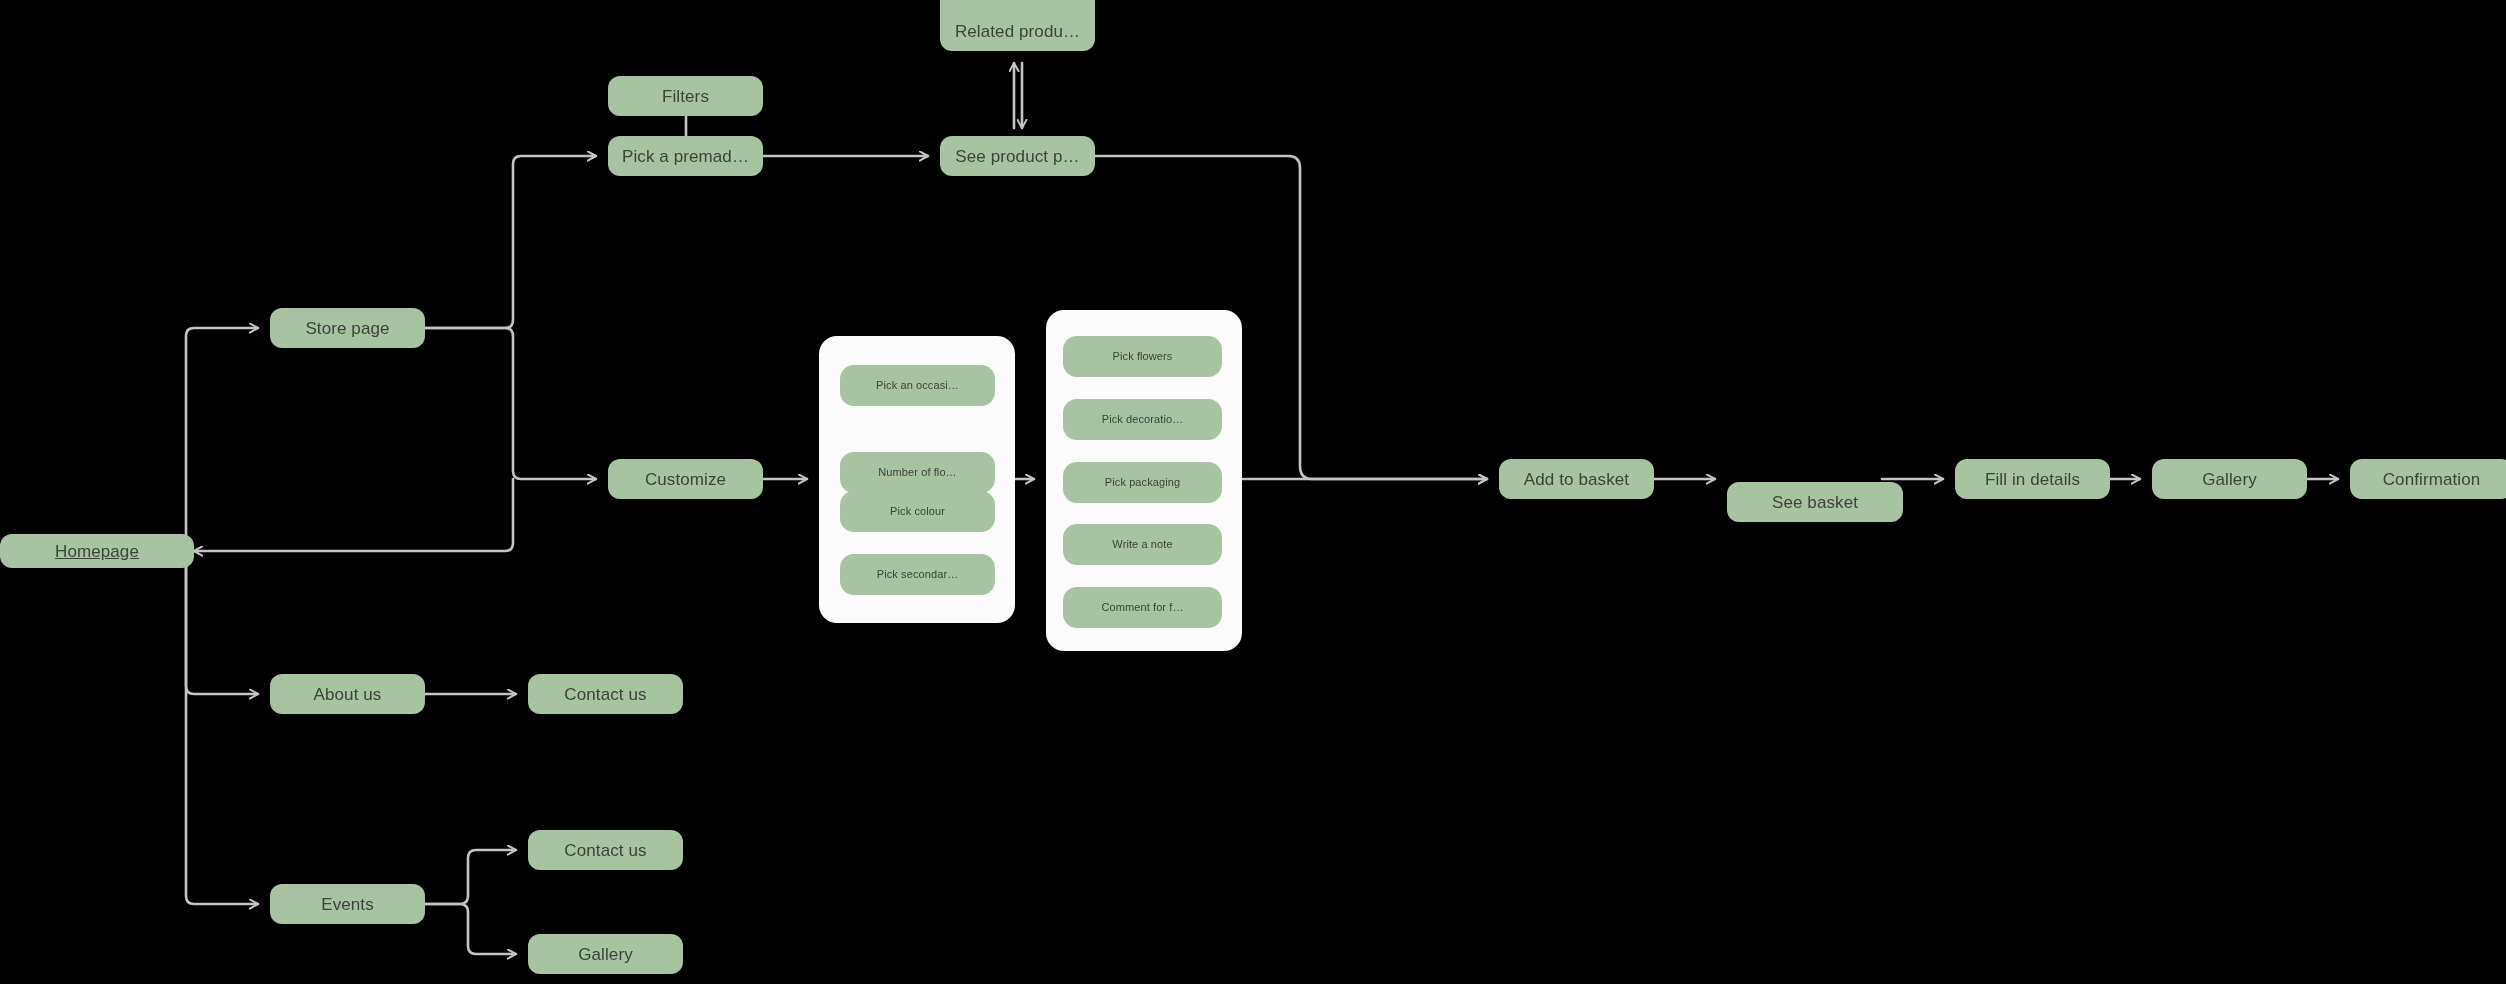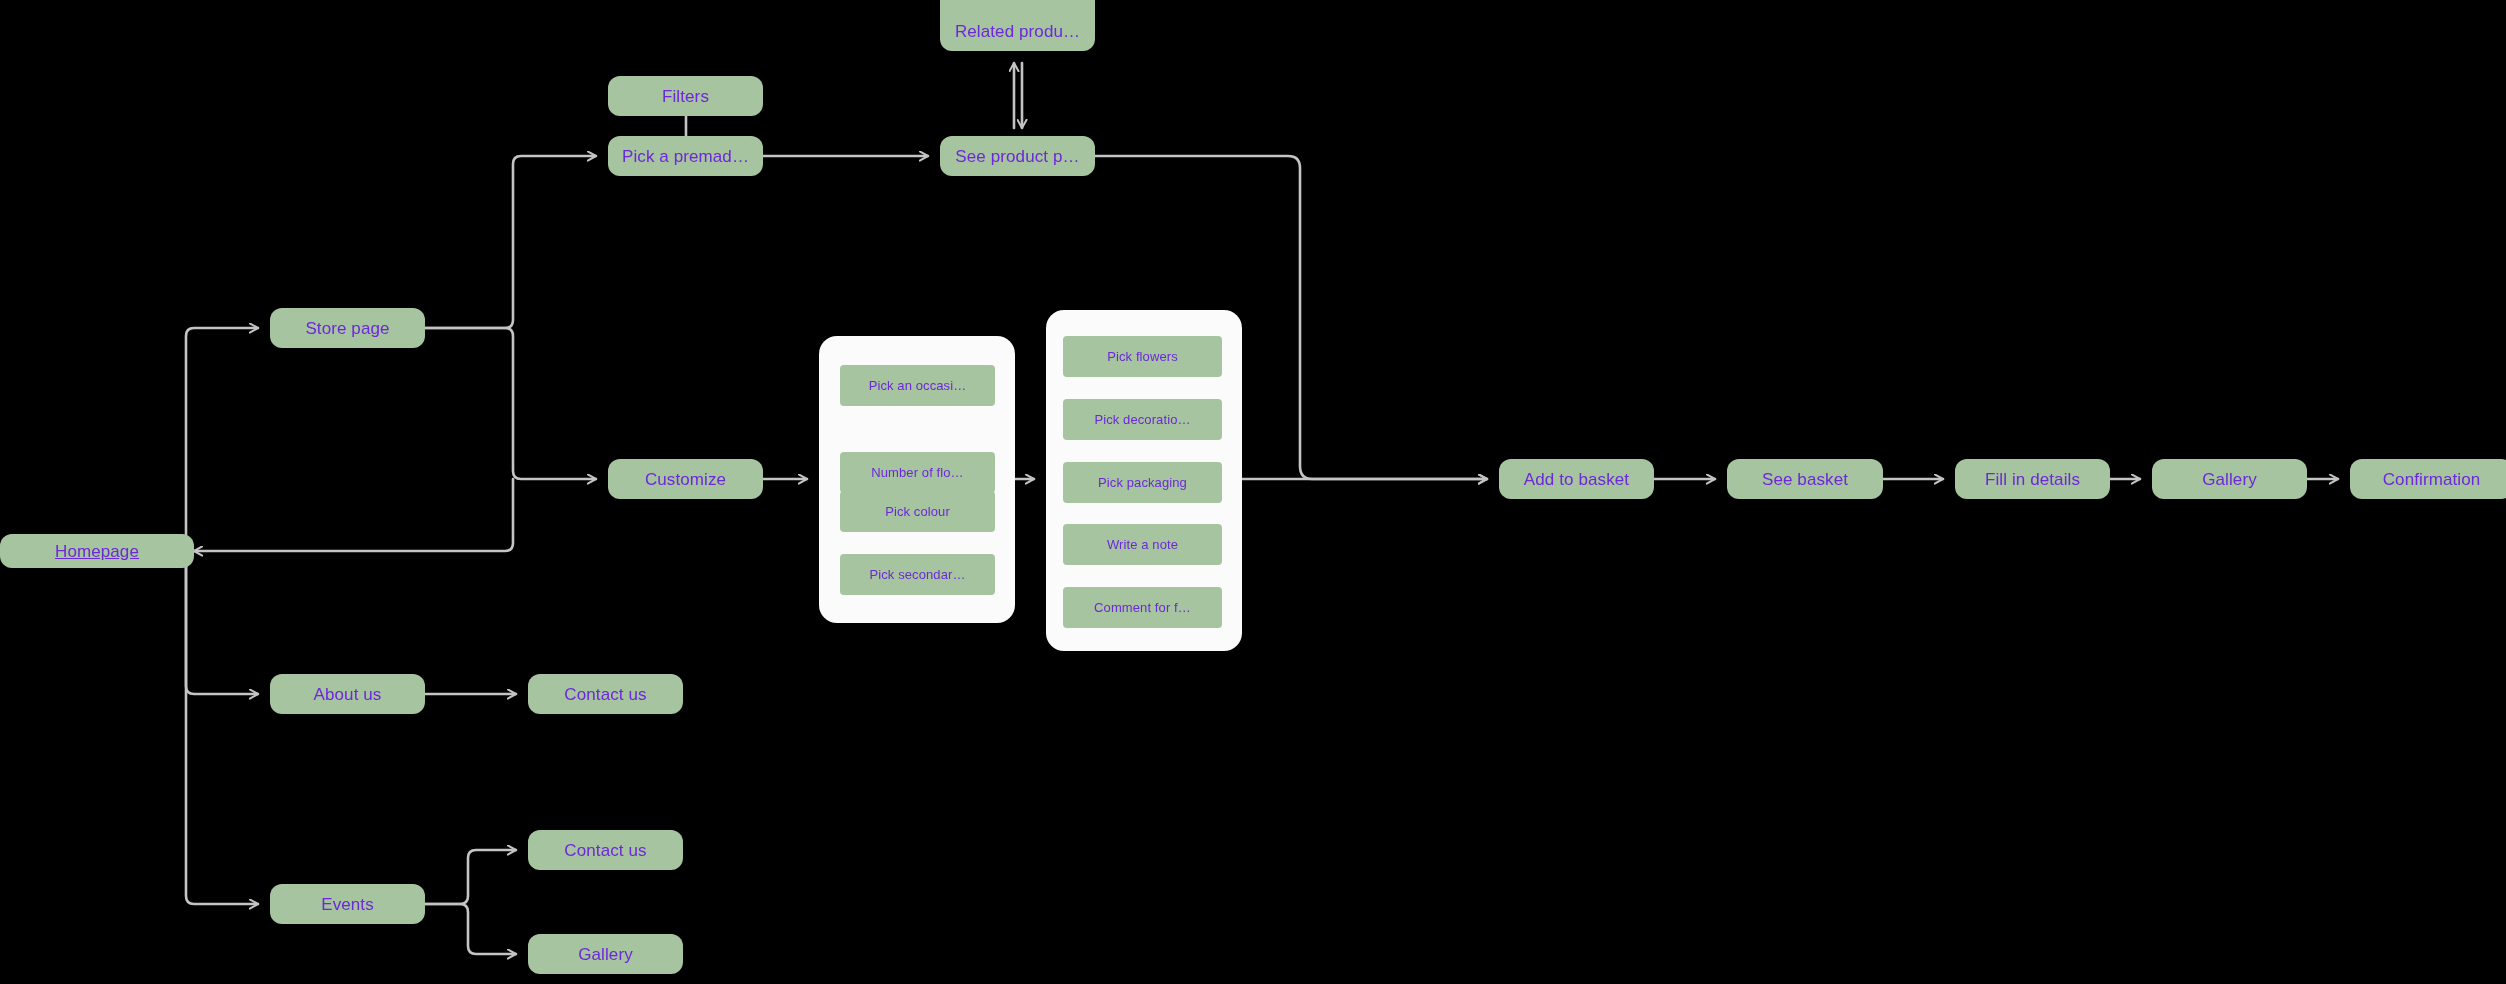--- a/index.html
+++ b/index.html
@@ -31,31 +31,31 @@
     box-sizing: border-box;
   }
   .node {
     position: absolute;
     background: #a7c4a0;
     border-radius: 12px;
     box-sizing: border-box;
     display: flex;
     align-items: center;
     justify-content: center;
-    color: #6d28d9;
+    color: #404040;
     font-size: 17px;
     font-family: "Liberation Sans", sans-serif;
     line-height: 1;
     white-space: nowrap;
     overflow: hidden;
     letter-spacing: 0.1px;
   }
   .node.sub {
-    border-radius: 4px;
-    font-size: 13px;
+    border-radius: 14px;
+    font-size: 11px;
   }
 </style>
 </head>
 <body>
 
 <div id="canvas">
 
   <svg id="edge-layer" viewBox="0 0 2506 984" xmlns="http://www.w3.org/2000/svg">
     <defs>
       <marker id="arrow" viewBox="0 0 12 12" refX="10" refY="6" markerWidth="11" markerHeight="11" orient="auto-start-reverse" markerUnits="userSpaceOnUse">
@@ -156,21 +156,21 @@
   </div>
 
   <div class="node" style="left:608px; top:459px; width:155px; height:40px;">
     <span>Customize</span>
   </div>
 
   <div class="node" style="left:1499px; top:459px; width:155px; height:40px;">
     <span>Add to basket</span>
   </div>
 
-  <div class="node" style="left:1727px; top:459px; width:156px; height:40px;align-items:center;">
+  <div class="node" style="left:1727px; top:482px; width:176px; height:40px;align-items:center;">
     <span>See basket</span>
   </div>
 
   <div class="node" style="left:1955px; top:459px; width:155px; height:40px;">
     <span>Fill in details</span>
   </div>
 
   <div class="node" style="left:2152px; top:459px; width:155px; height:40px;">
     <span>Gallery</span>
   </div>

